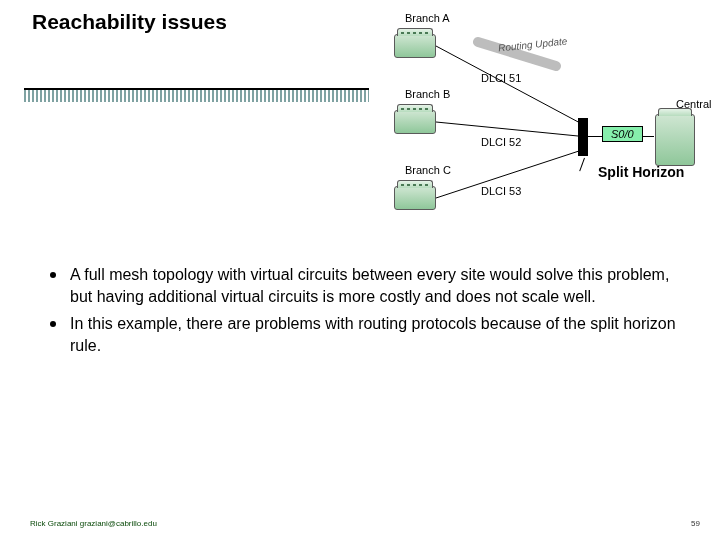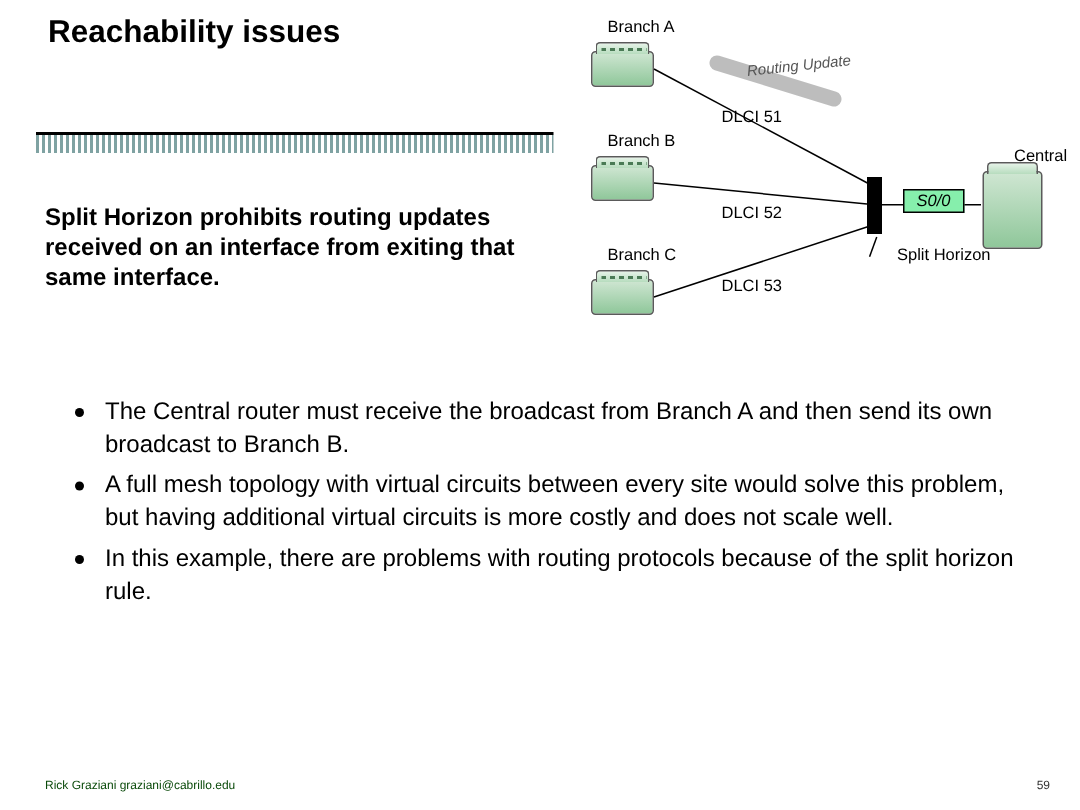--- a/index.html
+++ b/index.html
@@ -168,36 +168,35 @@
   .s0box {
     position: absolute;
     border: 1px solid #000;
     background: #86efac;
     font-size: 11px;
     padding: 1px 8px;
     font-style: italic;
   }
   .sh-label {
     position: absolute;
-    font-size: 11px;
-    font-weight: normal;
+    font-size: 14px;
+    font-weight: bold;
   }
 </style>
 </head>
 <body>
 
 <div class="slide">
 
   <div class="title">
     <span>Reachability issues</span><br>
   </div>
   <div class="title-rule"></div>
   <div class="title-pattern"></div>
 
-  <div class="subhead">Split Horizon prohibits routing updates received on an interface from exiting that same interface.</div>
 
   <div class="diagram">
 
     <div class="router" style="left:24px; top:28px;"></div>
     <div class="router" style="left:24px; top:104px;"></div>
     <div class="router" style="left:24px; top:180px;"></div>
 
     <div class="lbl" style="left:24px; top:6px;">Branch A</div>
     <div class="lbl" style="left:24px; top:82px;">Branch B</div>
     <div class="lbl" style="left:24px; top:158px;">Branch C</div>
@@ -224,24 +223,20 @@
     <div class="lbl" style="left:100px; top:130px;">DLCI 52</div>
     <div class="lbl" style="left:100px; top:179px;">DLCI 53</div>
 
     <div class="s0box" style="left:232px; top:120px;">S0/0</div>
 
     <div class="sh-label" style="left:228px; top:158px;">Split Horizon</div>
     <div class="line" style="left:214px; top:152px; width:1px; height:14px; transform:rotate(20deg); transform-origin:top;"></div>
   </div>
 
   <div class="bullets">
-    <div class="bullet">
-      <div class="dot"></div>
-      <div class="btext">The Central router must receive the broadcast from Branch A and then send its own broadcast to Branch B.</div>
-    </div>
     <div class="bullet">
       <div class="dot"></div>
       <div class="btext">A full mesh topology with virtual circuits between every site would solve this problem, but having additional virtual circuits is more costly and does not scale well.</div>
     </div>
     <div class="bullet">
       <div class="dot"></div>
       <div class="btext">In this example, there are problems with routing protocols because of the split horizon rule.</div>
     </div>
   </div>
 

